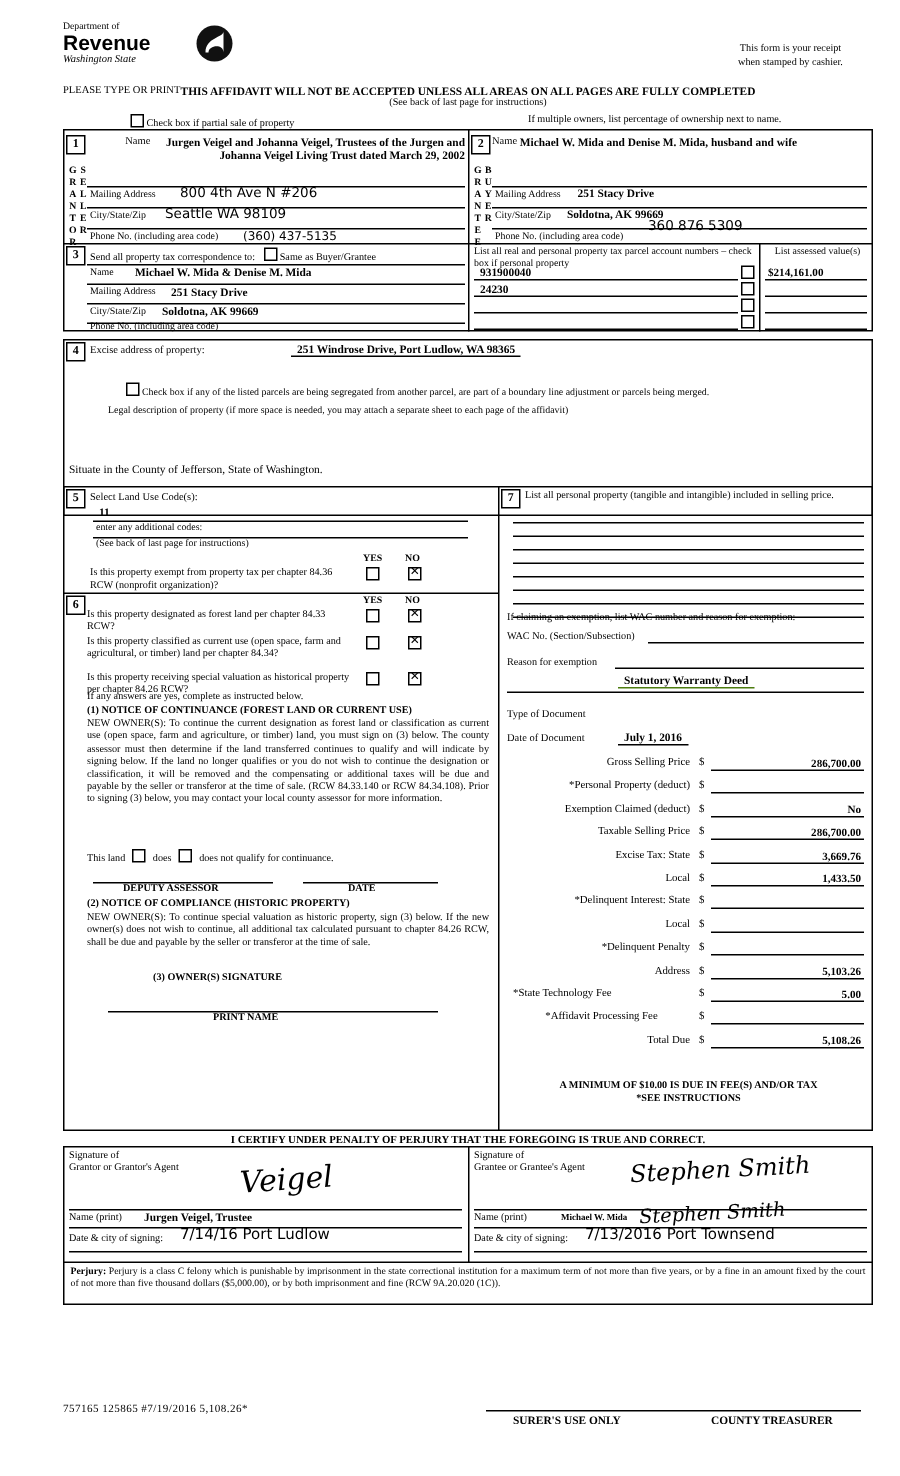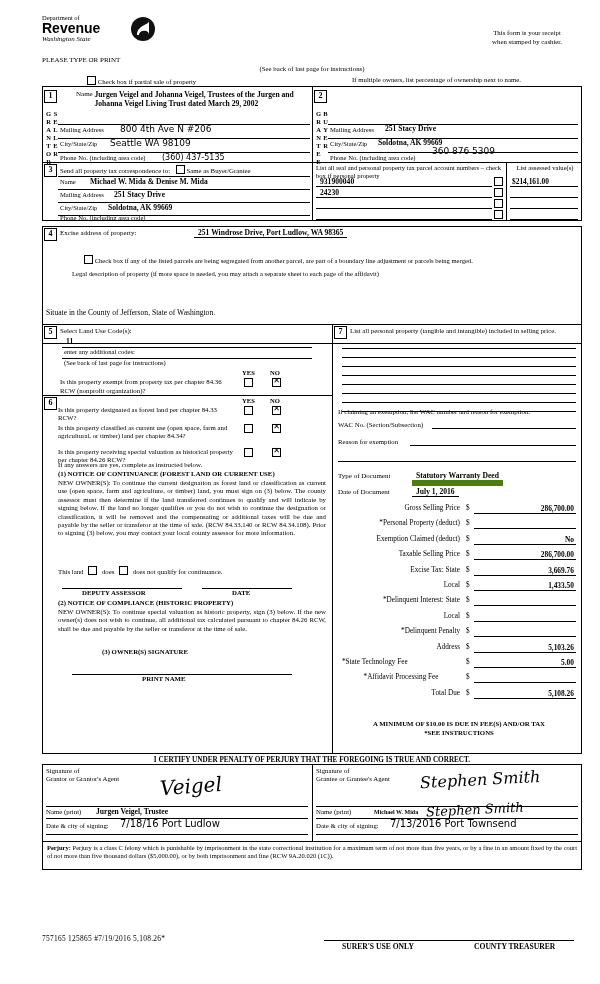--- a/index.html
+++ b/index.html
@@ -55,51 +55,56 @@
     <svg class="logo-mark" viewBox="0 0 26 26">
       <circle cx="13" cy="13" r="12" fill="#111"></circle>
       <path d="M7 19 C7 9, 19 9, 19 5 L19 19 C19 13, 9 14, 9 19 Z" fill="#fff"></path>
     </svg>
     <div class="receipt">
       <div>This form is your receipt</div>
       <div>when stamped by cashier.</div>
     </div>
   </div>
   <div class="pleasetype">PLEASE TYPE OR PRINT</div>
+  <div class="t3">THIS AFFIDAVIT WILL NOT BE ACCEPTED UNLESS ALL AREAS ON ALL PAGES ARE FULLY COMPLETED</div>
   <div class="t4">(See back of last page for instructions)</div>
 
   <div style="position:absolute;left:0;top:62px;width:540px;height:11px;">
     <span style="position:absolute;left:45px;top:0;font-size:6.8px;">
       <span class="cb"></span>
       <span>Check box if partial sale of property</span>
     </span>
     <span style="position:absolute;left:310px;top:0;font-size:6.8px;">If multiple owners, list percentage of ownership next to name.</span>
   </div>
 
   <div class="box" style="left:0;top:72px;width:540px;height:135px;"></div>
   <div class="box" style="left:270px;top:72px;width:0;height:135px;border-left:1px solid #000;border-right:0;border-top:0;border-bottom:0;"></div>
 
   <div class="num" style="left:2px;top:76px;">1</div>
   <div class="vside" style="left:3px;top:96px;">SELLER<br>GRANTOR</div>
-  <div style="position:absolute;left:34px;top:76px;width:252px;height:30px;">
+  <div style="position:absolute;left:16px;top:76px;width:252px;height:30px;text-align:right;">
     <span class="lbl">Name</span>
     <span class="typed" style="display:inline-block;width:208px;vertical-align:top;line-height:9px;">Jurgen Veigel and Johanna Veigel, Trustees of the Jurgen and Johanna Veigel Living Trust dated March 29, 2002</span>
   </div>
   <div class="rowline" style="left:16px;top:110px;width:252px;"></div>
   <div style="position:absolute;left:18px;top:112px;font-size:6.6px;">Mailing Address</div>
   <div class="hand" style="position:absolute;left:78px;top:110px;font-size:9px;">800 4th Ave N #206</div>
   <div class="rowline" style="left:16px;top:124px;width:252px;"></div>
   <div style="position:absolute;left:18px;top:126px;font-size:6.6px;">City/State/Zip</div>
   <div class="hand" style="position:absolute;left:68px;top:124px;font-size:9px;">Seattle WA  98109</div>
   <div class="rowline" style="left:16px;top:138px;width:252px;"></div>
   <div style="position:absolute;left:18px;top:140px;font-size:6.6px;">Phone No. (including area code)</div>
   <div class="hand" style="position:absolute;left:120px;top:139px;font-size:8px;">(360) 437-5135</div>
 
   <div class="num" style="left:272px;top:76px;">2</div>
   <div class="vside" style="left:273px;top:96px;">BUYER<br>GRANTEE</div>
+  <div style="position:absolute;left:286px;top:76px;width:250px;height:30px;">
+    <span class="lbl">Name</span>
+    <span class="typed" style="display:inline-block;width:206px;vertical-align:top;line-height:9px;">Michael W. Mida and Denise M. Mida, husband and wife</span>
+  </div>
   <div class="rowline" style="left:286px;top:110px;width:250px;"></div>
   <div style="position:absolute;left:288px;top:112px;font-size:6.6px;">Mailing Address</div>
   <div class="typed" style="position:absolute;left:343px;top:110px;">251 Stacy Drive</div>
   <div class="rowline" style="left:286px;top:124px;width:250px;"></div>
   <div style="position:absolute;left:288px;top:126px;font-size:6.6px;">City/State/Zip</div>
   <div class="typed" style="position:absolute;left:336px;top:124px;">Soldotna, AK 99669</div>
   <div class="rowline" style="left:286px;top:138px;width:250px;"></div>
   <div style="position:absolute;left:288px;top:140px;font-size:6.6px;">Phone No. (including area code)</div>
   <div class="hand" style="position:absolute;left:390px;top:132px;font-size:9px;">360 876 5309</div>
 
@@ -233,21 +238,21 @@
       </div>
 
   <div style="position:absolute;left:296px;top:394px;font-size:6.8px;">If claiming an exemption, list WAC number and reason for exemption:</div>
   <div style="position:absolute;left:296px;top:407px;font-size:6.8px;">WAC No. (Section/Subsection)</div>
   <div class="rowline" style="left:390px;top:414px;width:144px;"></div>
   <div style="position:absolute;left:296px;top:424px;font-size:6.8px;">Reason for exemption</div>
   <div class="rowline" style="left:368px;top:431px;width:166px;"></div>
   <div class="rowline" style="left:296px;top:447px;width:238px;"></div>
 
   <div style="position:absolute;left:296px;top:458px;font-size:7px;">Type of Document</div>
-  <div class="typed" style="position:absolute;left:370px;top:457px;border-bottom:6px solid #4d7c0f;padding:0 4px;">Statutory Warranty Deed</div>
+  <div class="typed" style="position:absolute;left:370px;top:435px;border-bottom:1px solid #4d7c0f;padding:0 4px;">Statutory Warranty Deed</div>
   <div style="position:absolute;left:296px;top:474px;font-size:7px;">Date of Document</div>
   <div class="typed" style="position:absolute;left:370px;top:473px;border-bottom:1px solid #000;padding:0 4px;">July 1, 2016</div>
 
   <div id="amount-rows">
         <div style="position: absolute; left: 300px; top: 490px; width: 118px; text-align: right; font-size: 7.2px;">Gross Selling Price</div>
         <div style="position: absolute; left: 424px; top: 490px; font-size: 7.2px;">$</div>
         <div class="amt" style="position: absolute; left: 436px; top: 490px; width: 96px; text-align: right; font-weight: bold;">286,700.00</div>
         <div class="rowline" style="left: 432px; top: 499px; width: 102px;"></div>
         <div style="position: absolute; left: 300px; top: 505.4px; width: 118px; text-align: right; font-size: 7.2px;">*Personal Property (deduct)</div>
         <div style="position: absolute; left: 424px; top: 505.4px; font-size: 7.2px;">$</div>
@@ -306,21 +311,21 @@
   <div class="box" style="left:0;top:750px;width:540px;height:78px;"></div>
   <div class="box" style="left:270px;top:750px;width:0;height:78px;border-left:1px solid #000;border-right:0;border-top:0;border-bottom:0;"></div>
 
   <div style="position:absolute;left:4px;top:753px;font-size:6.8px;line-height:8px;">Signature of<br>Grantor or Grantor's Agent</div>
   <div class="rowline" style="left:4px;top:792px;width:262px;"></div>
   <div style="position:absolute;left:118px;top:760px;font-family:'DejaVu Serif',serif;font-style:italic;font-size:20px;transform:rotate(-4deg);">Veigel</div>
   <div style="position:absolute;left:4px;top:794px;font-size:6.8px;">Name (print)</div>
   <div class="typed" style="position:absolute;left:54px;top:793px;">Jurgen Veigel, Trustee</div>
   <div class="rowline" style="left:4px;top:804px;width:262px;"></div>
   <div style="position:absolute;left:4px;top:808px;font-size:6.8px;">Date &amp; city of signing:</div>
-  <div class="hand" style="position:absolute;left:78px;top:804px;font-size:10px;">7/18/16  Port Ludlow</div>
+  <div class="hand" style="position:absolute;left:78px;top:804px;font-size:10px;">7/14/16  Port Ludlow</div>
   <div class="rowline" style="left:4px;top:820px;width:262px;"></div>
 
   <div style="position:absolute;left:274px;top:753px;font-size:6.8px;line-height:8px;">Signature of<br>Grantee or Grantee's Agent</div>
   <div class="rowline" style="left:274px;top:792px;width:262px;"></div>
   <div style="position:absolute;left:378px;top:756px;font-family:'DejaVu Serif',serif;font-style:italic;font-size:16px;transform:rotate(-3deg);">Stephen Smith</div>
   <div style="position:absolute;left:274px;top:794px;font-size:6.8px;">Name (print)</div>
   <div class="typed" style="position:absolute;left:332px;top:795px;font-size:6px;">Michael W. Mida</div>
   <div style="position:absolute;left:384px;top:788px;font-family:'DejaVu Serif',serif;font-style:italic;font-size:13px;transform:rotate(-3deg);">Stephen Smith</div>
   <div class="rowline" style="left:274px;top:804px;width:262px;"></div>
   <div style="position:absolute;left:274px;top:808px;font-size:6.8px;">Date &amp; city of signing:</div>

